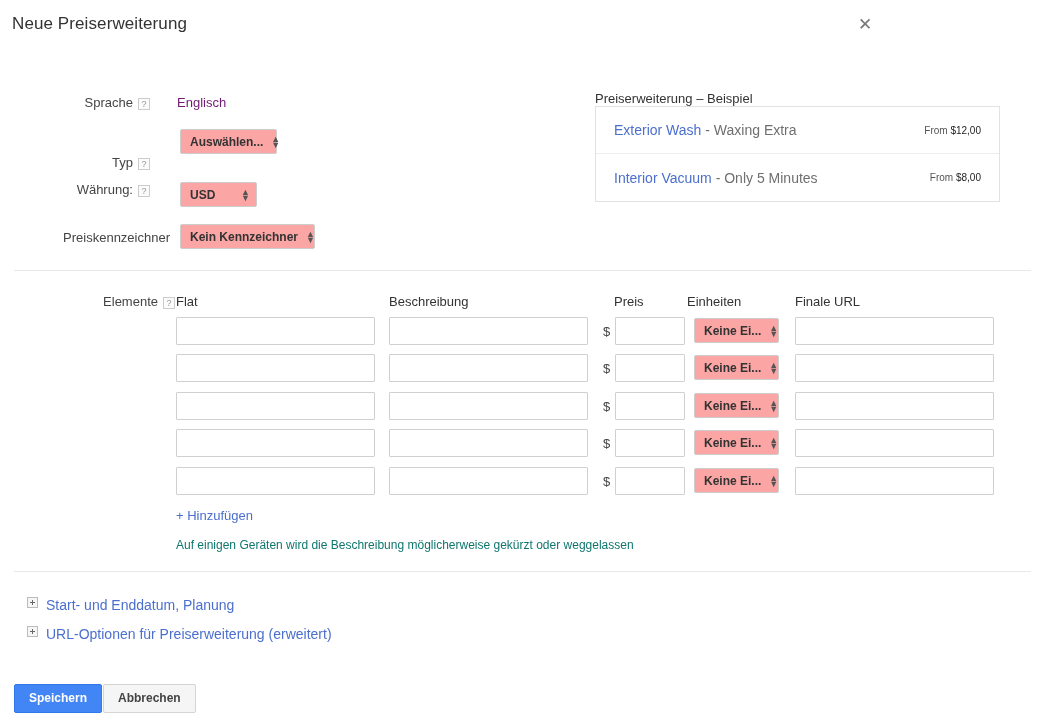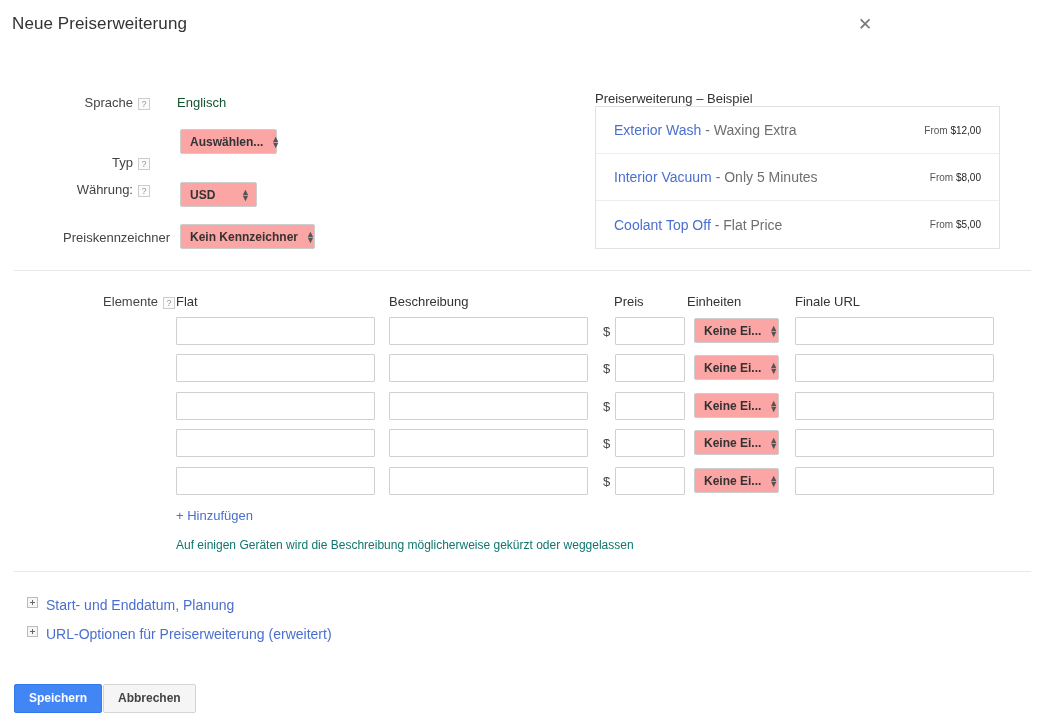--- a/index.html
+++ b/index.html
@@ -57,21 +57,21 @@
     text-align: right;
     font-size: 13px;
     color: #444444;
     white-space: nowrap;
   }
   .label-text { margin-right: 5px; }
 
   .static-value {
     position: absolute;
     font-size: 13px;
-    color: #14532d;
+    color: #701a75;
   }
 
   
   .sel {
     position: absolute;
     display: inline-flex;
     align-items: center;
     justify-content: space-between;
     height: 25px;
     padding: 0 6px 0 9px;
@@ -281,28 +281,20 @@
 
     <div class="preview-row">
       <div class="pv-left">
         <span class="pv-name">Interior Vacuum</span><span class="pv-dash"> - </span><span class="pv-desc">Only 5 Minutes</span>
       </div>
       <div class="pv-price">
         <span>From </span><b>$8,00</b>
       </div>
     </div>
 
-    <div class="preview-row">
-      <div class="pv-left">
-        <span class="pv-name">Coolant Top Off</span><span class="pv-dash"> - </span><span class="pv-desc">Flat Price</span>
-      </div>
-      <div class="pv-price">
-        <span>From </span><b>$5,00</b>
-      </div>
-    </div>
 
   </div>
 
   <div class="divider" style="top:270px;"></div>
 
   <div class="form-label" style="left:20px; top:294px; width:155px;">
     <span class="label-text">Elemente</span><span class="help">?</span>
   </div>
 
   <div class="col-head" style="left:176px; top:294px;">Flat</div>

